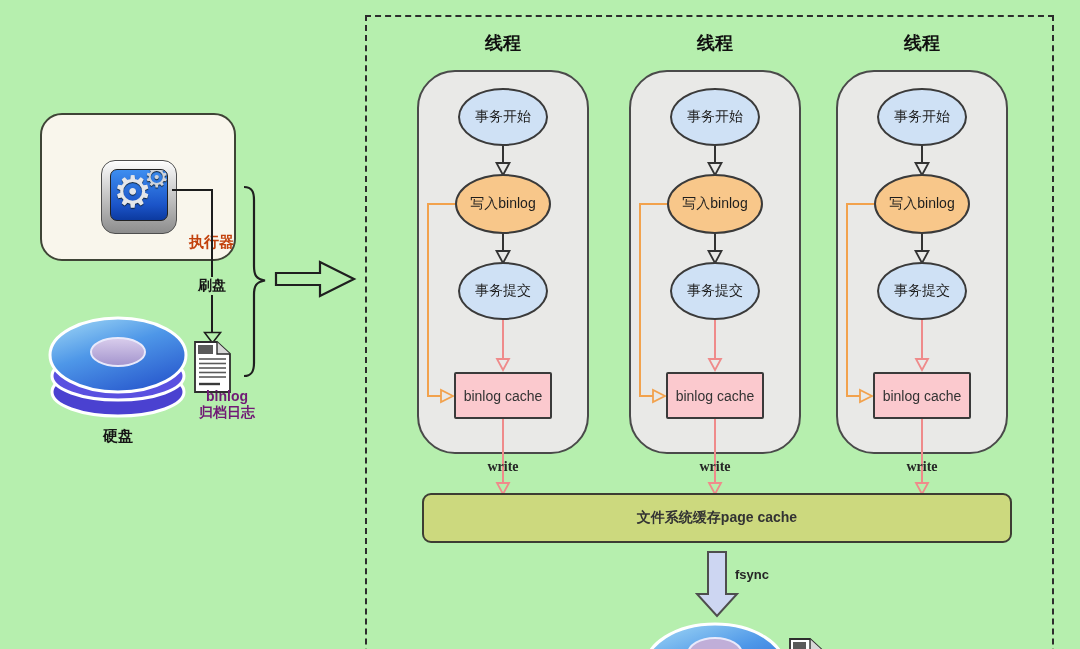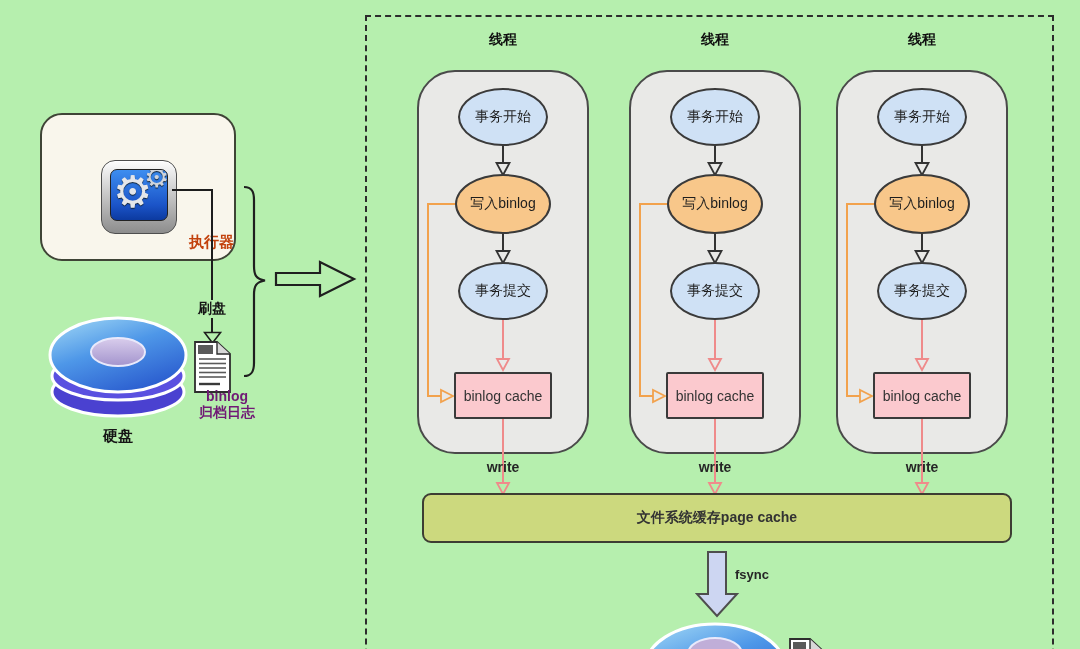--- a/index.html
+++ b/index.html
@@ -54,21 +54,21 @@
   .gear{position:absolute;color:#e4e6ea;line-height:1;text-shadow:0 1px 1px #123;}
   .gear-big{font-size:44px;left:2px;top:0px;}
   .gear-small{font-size:28px;right:-2px;top:-6px;color:#cfd4dc;}
   .executor-label{
     position:absolute;bottom:7px;left:0;right:0;
     text-align:right;font-weight:bold;font-size:15px;color:#c2410c;
   }
   .h-line{left:172px;top:189px;width:41px;height:2px;background:#1d1d1d;}
   .v-line{left:211px;top:189px;width:2px;height:144px;background:#1d1d1d;}
   .flush-label{
-    left:190px;top:300px;width:44px;
+    left:190px;top:277px;width:44px;
     background:var(--bg);
     text-align:center;font-weight:bold;font-size:14px;color:#151515;
   }
   .disk-label{
     left:83px;top:427px;width:70px;
     text-align:center;font-weight:bold;font-size:15px;color:#151515;
   }
   .binlog-label{
     left:176px;top:388px;width:70px;
     text-align:center;font-weight:bold;font-size:14px;line-height:16px;color:#701a75;margin-left:16px;
@@ -77,21 +77,21 @@
   
   .dashed-region{
     left:365px;top:15px;width:689px;height:700px;
     border:2px dashed #2c2c2c;
   }
 
   
   .thread-col{position:absolute;top:0;width:174px;height:520px;}
   .thread-title{
     position:absolute;top:31px;left:0;right:0;
-    text-align:center;font-weight:bold;font-size:14px;color:#101010;
+    text-align:center;font-weight:bold;font-size:18px;color:#101010;
   }
   .thread-panel{
     position:absolute;left:1px;top:70px;width:172px;height:384px;
     background:var(--panel);
     border:2px solid var(--panel-border);
     border-radius:38px;
   }
   .flow-svg{position:absolute;left:0;top:0;}
   .k{stroke:#333;stroke-width:2;}
   .kh{fill:var(--panel);stroke:#333;stroke-width:1.8;}
@@ -111,21 +111,21 @@
   .e2{left:39px;top:174px;width:96px;height:60px;}
   .e3{left:42px;top:262px;width:90px;height:58px;}
   .cache-box{
     position:absolute;left:38px;top:372px;width:98px;height:47px;
     background:var(--pink-box);border:2px solid #3a3a3a;border-radius:2px;
     display:flex;align-items:center;justify-content:center;
     font-size:14px;color:#333;
   }
   .write-label{
     position:absolute;top:459px;left:0;right:0;
-    text-align:center;font-weight:bold;font-size:14px;color:#262626;
+    text-align:center;font-weight:bold;font-size:14px;color:#262626;font-family:Liberation Serif, serif;
   }
 
   
   .page-cache-bar{
     left:422px;top:493px;width:590px;height:50px;
     background:var(--cache-bar);
     border:2px solid #3d3d33;border-radius:9px;
     display:flex;align-items:center;justify-content:center;
     font-weight:bold;font-size:14px;color:#333;
   }

